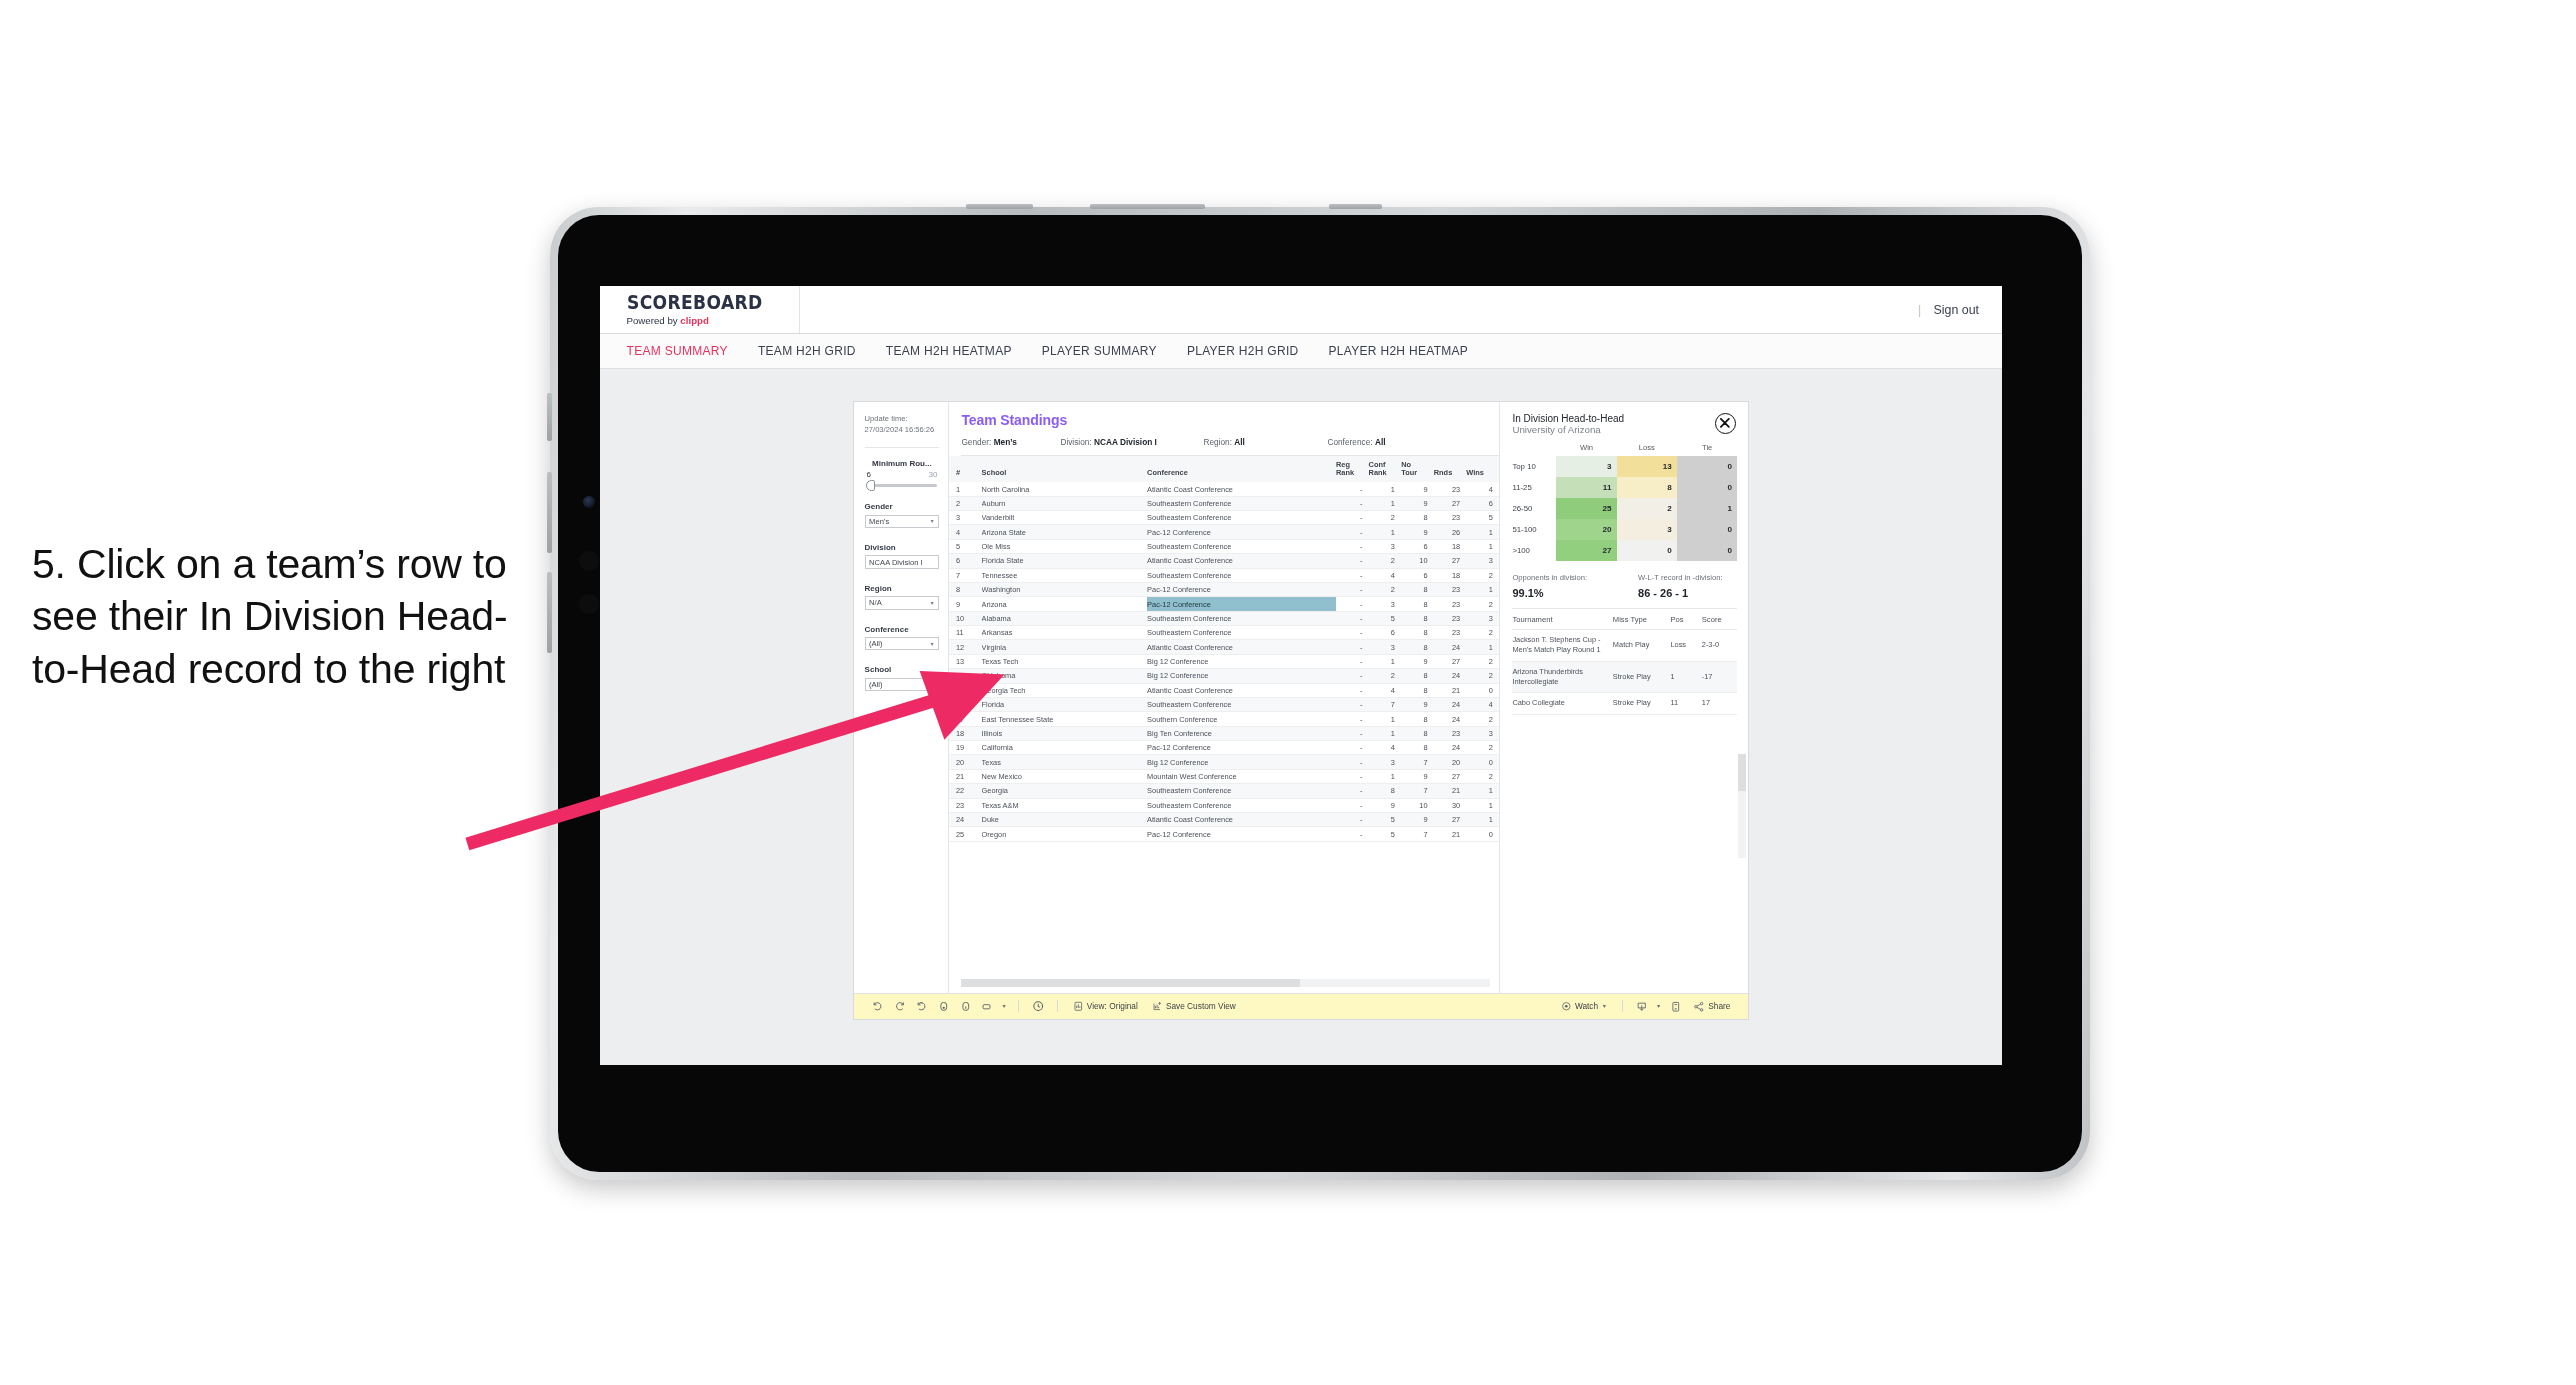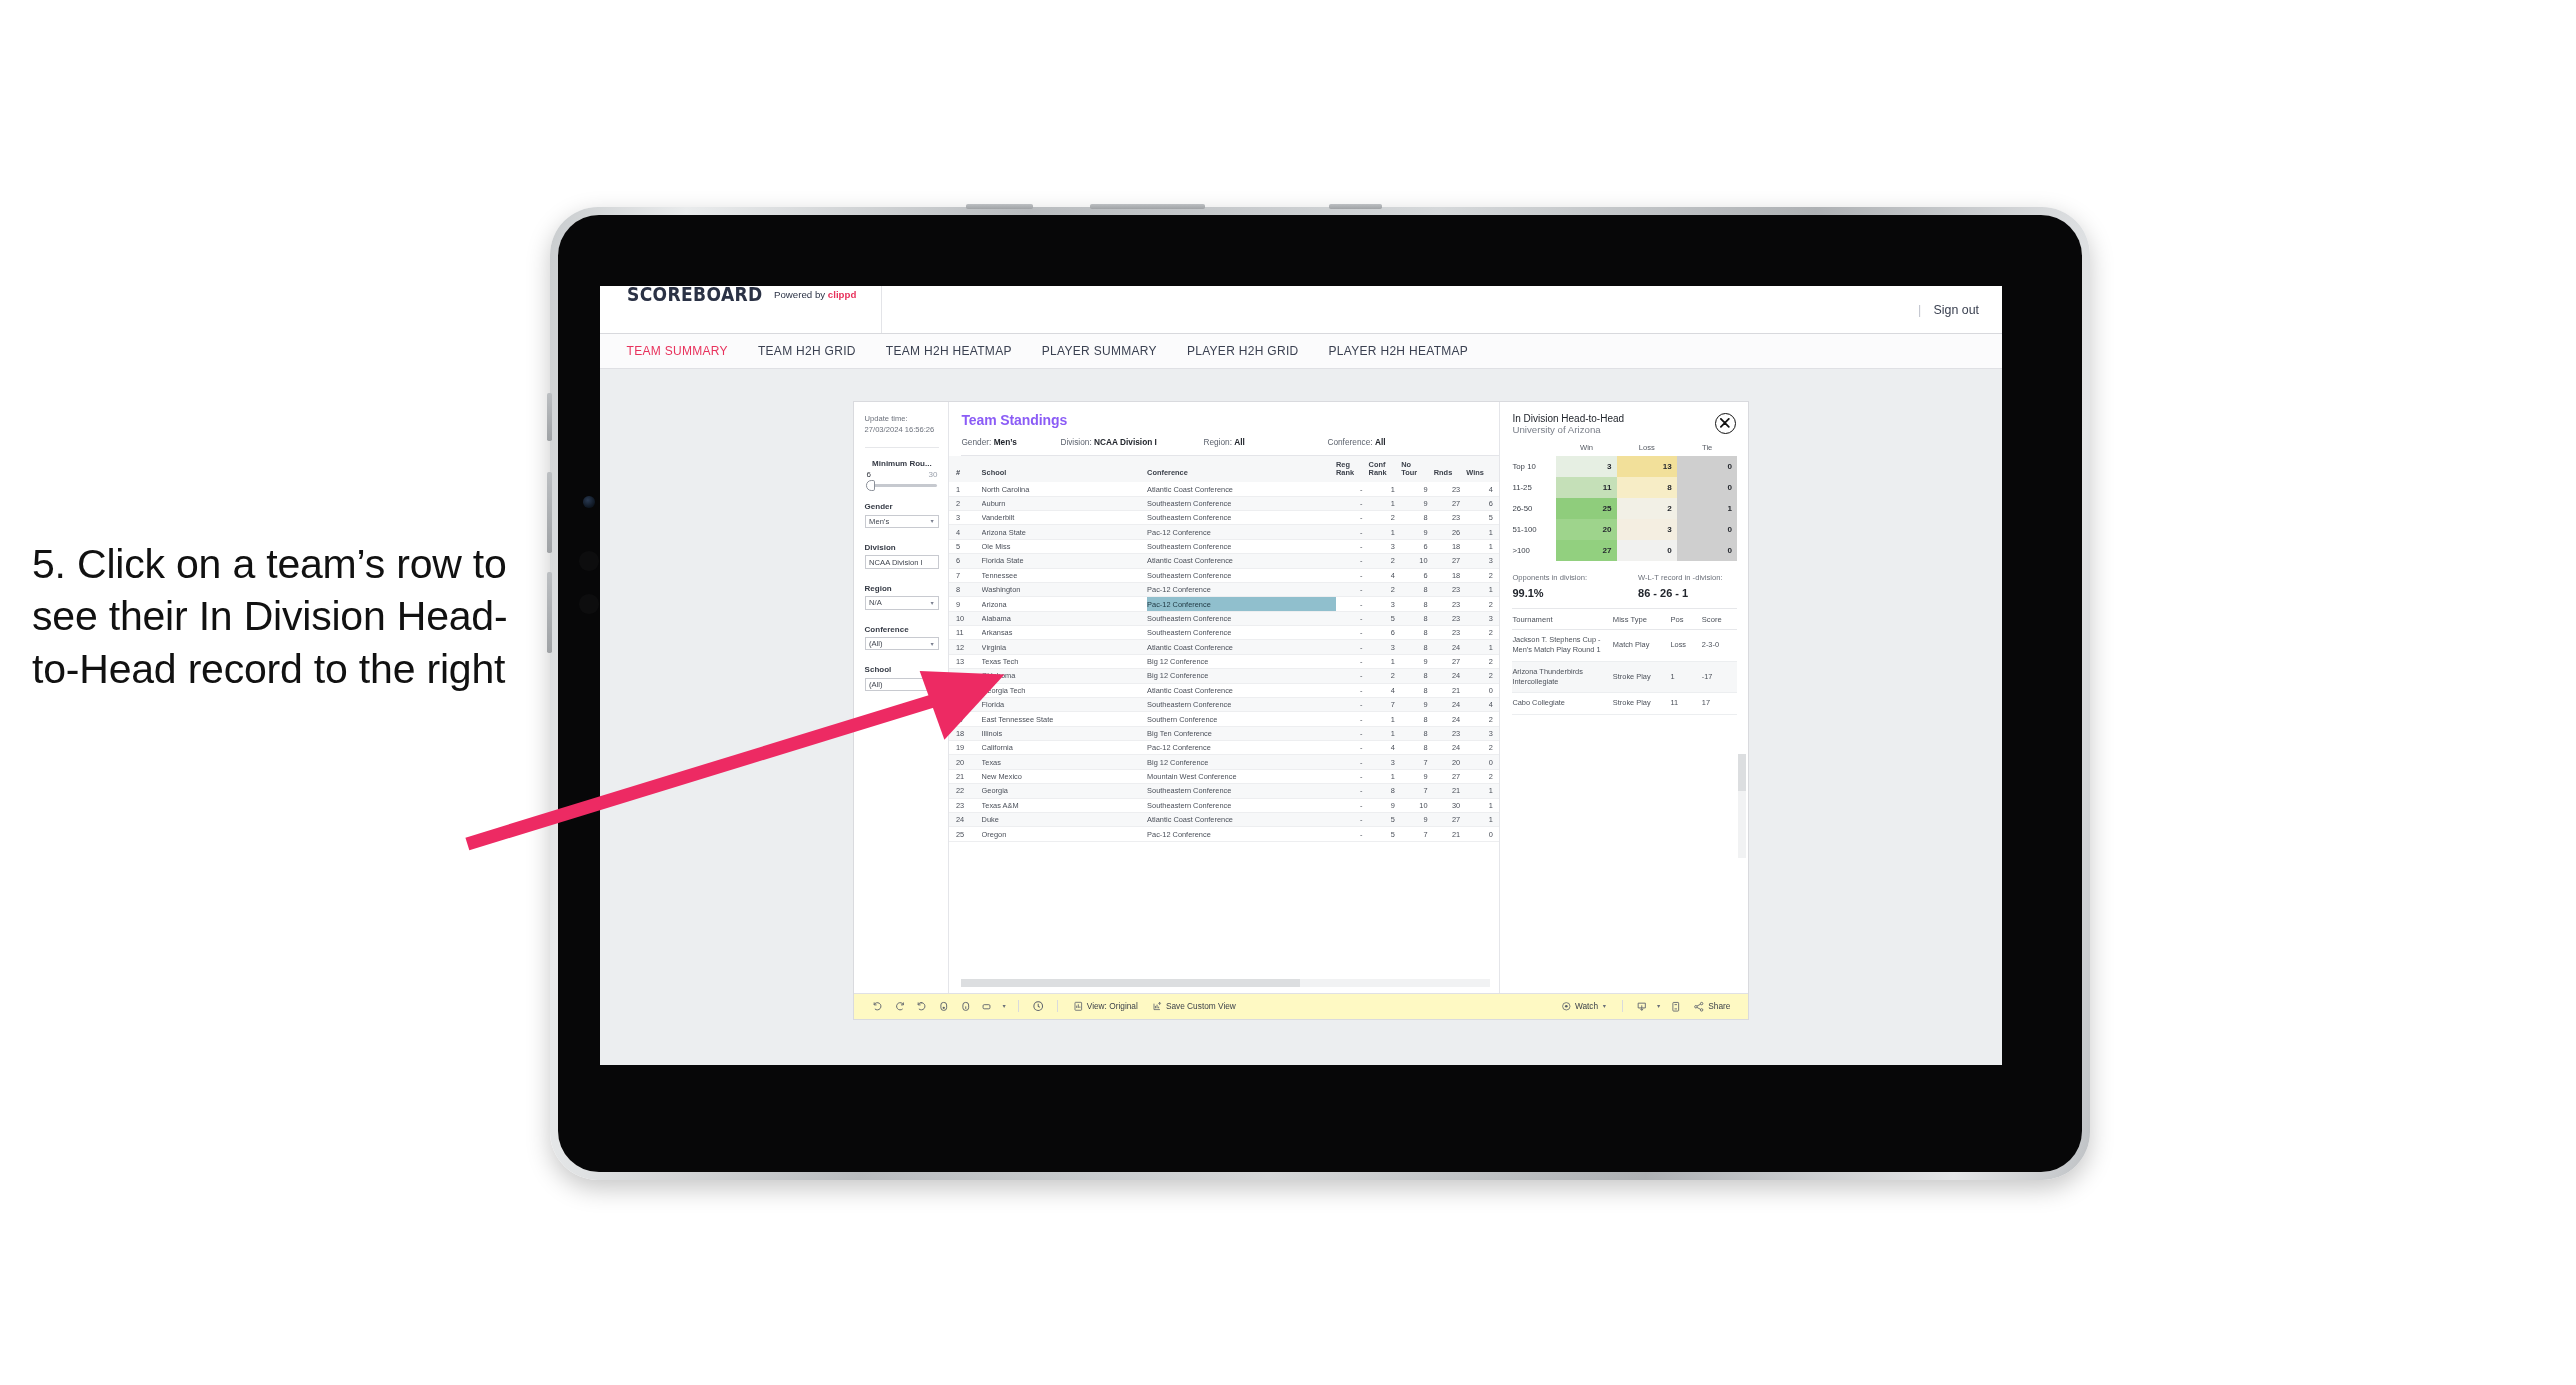--- a/index.html
+++ b/index.html
@@ -91,21 +91,21 @@
   
   .app-topbar {
     height: 48px;
     background: #ffffff;
     border-bottom: 0.9px solid #d8d9dd;
     display: flex;
     align-items: stretch;
     position: relative;
   }
   .brand {
-    display: flex; flex-direction: row; justify-content: center;
+    display: flex; flex-direction: column; justify-content: center;
     padding: 0 25px 0 26.5px;
     border-right: 0.9px solid #e3e4e8;
   }
   .brand-title {
     font-family: "DejaVu Sans", sans-serif;
     font-weight: 700;
     font-size: 18.6px;
     letter-spacing: 0.4px;
     color: #2b3245;
     line-height: 1;

